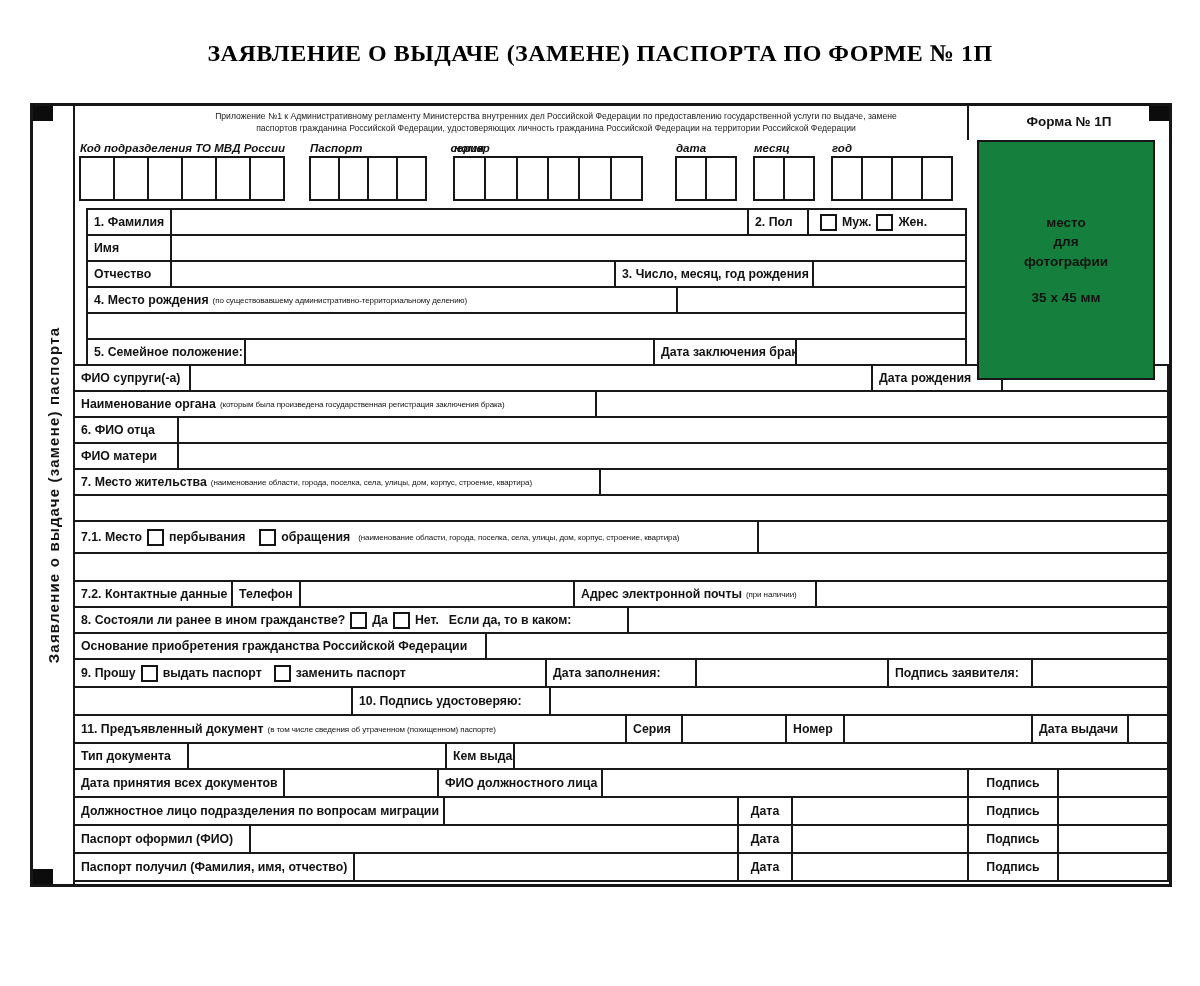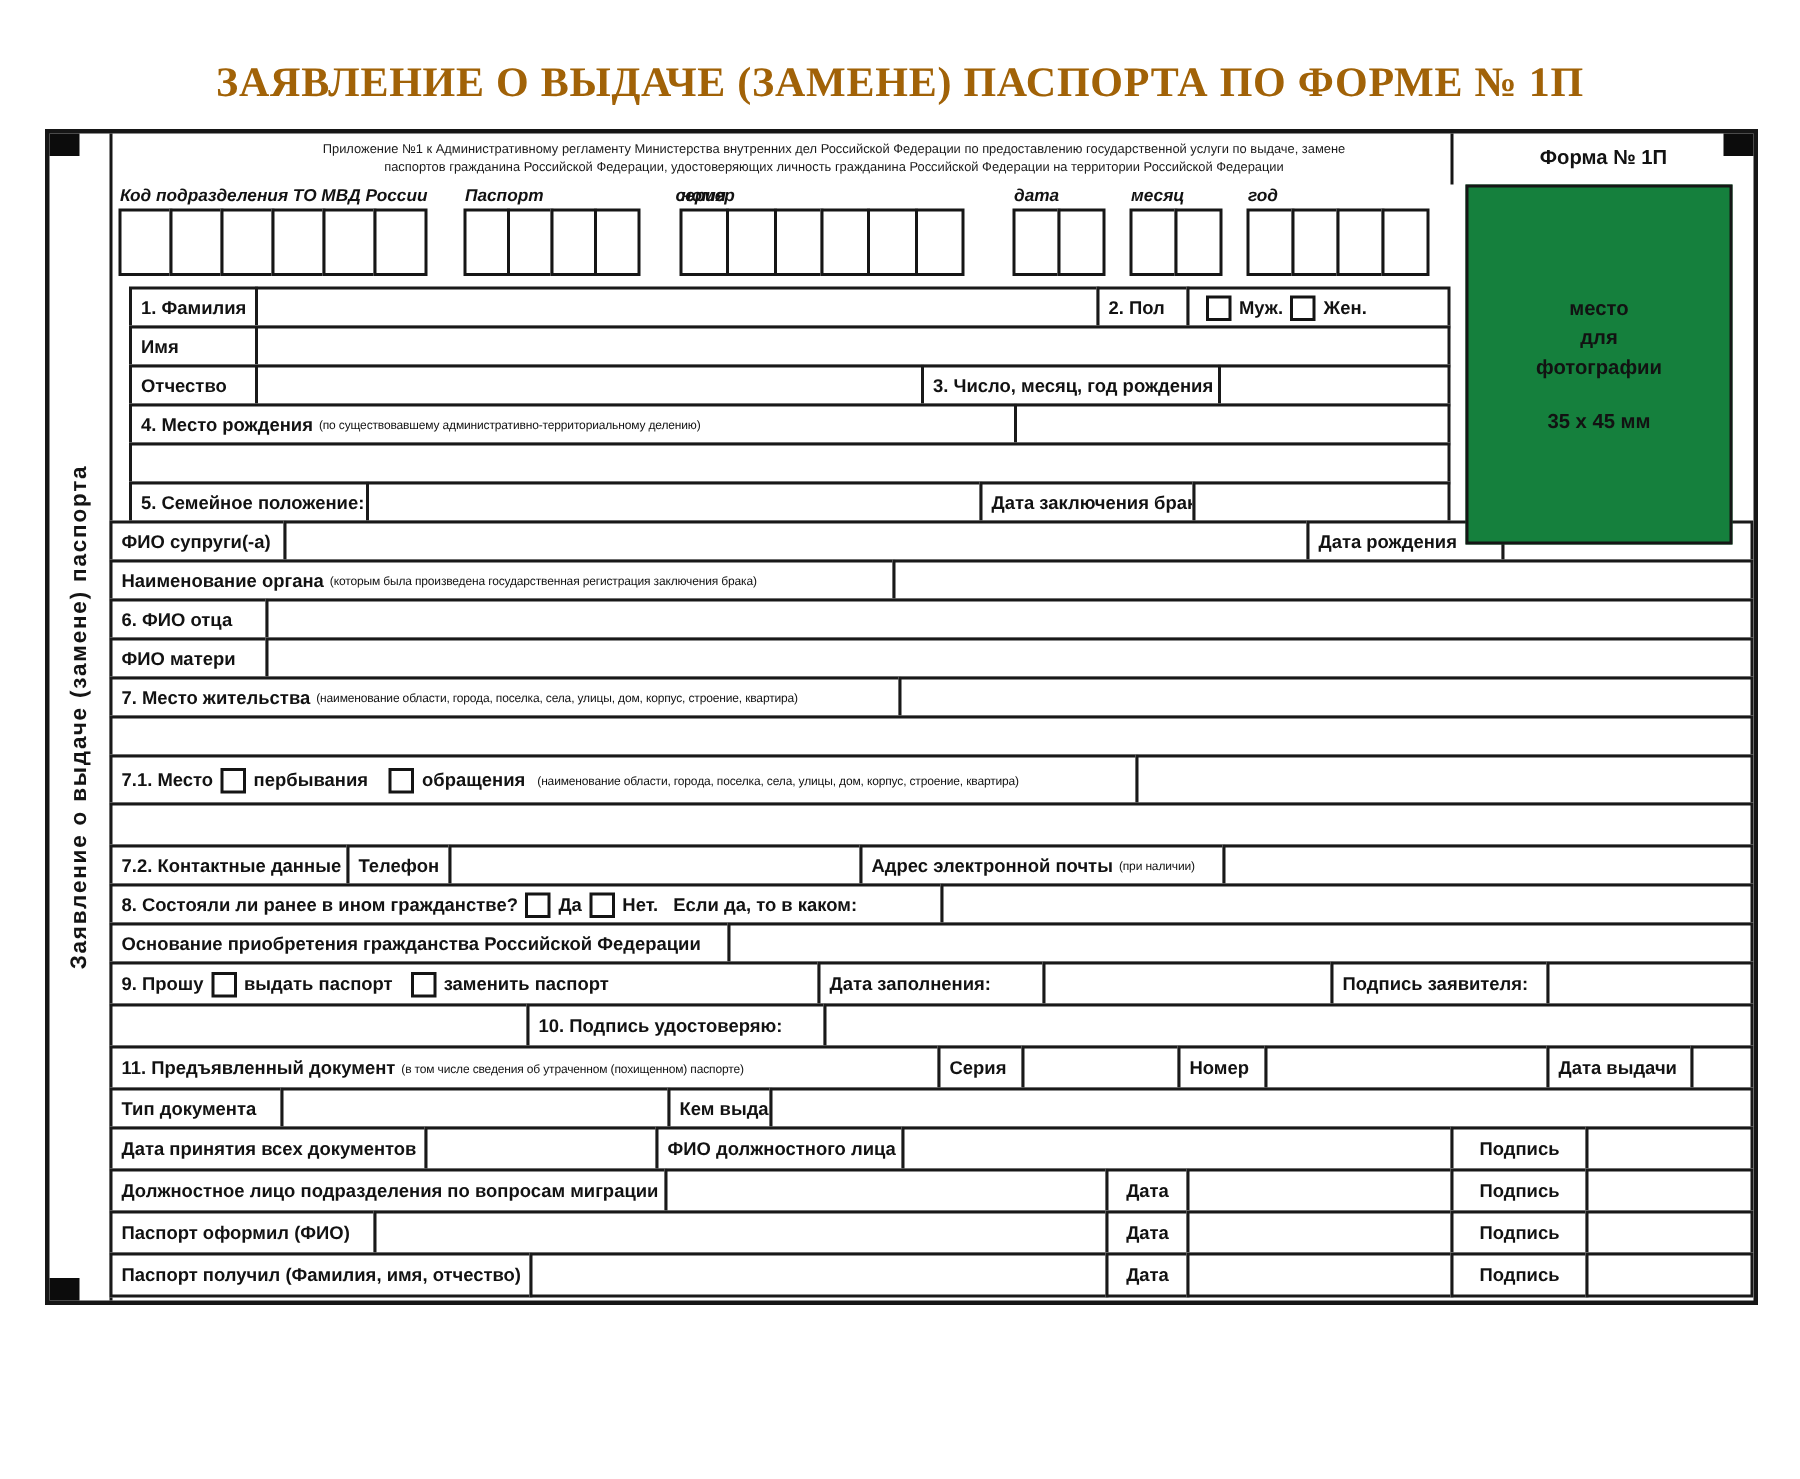--- a/index.html
+++ b/index.html
@@ -4,24 +4,24 @@
 <style>
   * { box-sizing: border-box; }
   html,body { margin:0; padding:0; background:#ffffff; }
   body {
     width:1200px; height:986px;
     font-family:"Liberation Sans", sans-serif;
     color:#121212;
   }
   .page-title {
     font-family:"Liberation Serif", serif;
-    font-weight:bold; font-size:28px;
+    font-weight:bold; font-size:24px;
     text-align:center; letter-spacing:.5px;
-    margin:40px 30px 14px 30px;
-    color:#a16207;
+    margin:40px 30px 36px 30px;
+    color:#000000;
   }
   .form-wrap {
     position:relative;
     width:1142px; margin-left:30px;
     border:3px solid #161616;
     display:flex;
     background:#fff;
   }
   .corner { position:absolute; width:20px; height:15px; background:#0c0c0c; z-index:5; }
   .corner.tl { top:0; left:0; }
@@ -198,21 +198,21 @@
         </div>
       </div>
     </div>
 
     <div class="grid">
 
       <div class="row narrow first h28">
         <div class="c" style="width:86px">1. Фамилия</div>
         <div class="c fill"></div>
         <div class="c" style="width:62px">2. Пол</div>
-        <div class="c" style="width:176px">
+        <div class="c" style="width:160px">
           <span class="cb"></span>
           <span>Муж.</span>
           <span class="cb"></span>
           <span>Жен.</span>
         </div>
       </div>
 
       <div class="row narrow h28">
         <div class="c" style="width:86px">Имя</div>
         <div class="c fill"></div>

